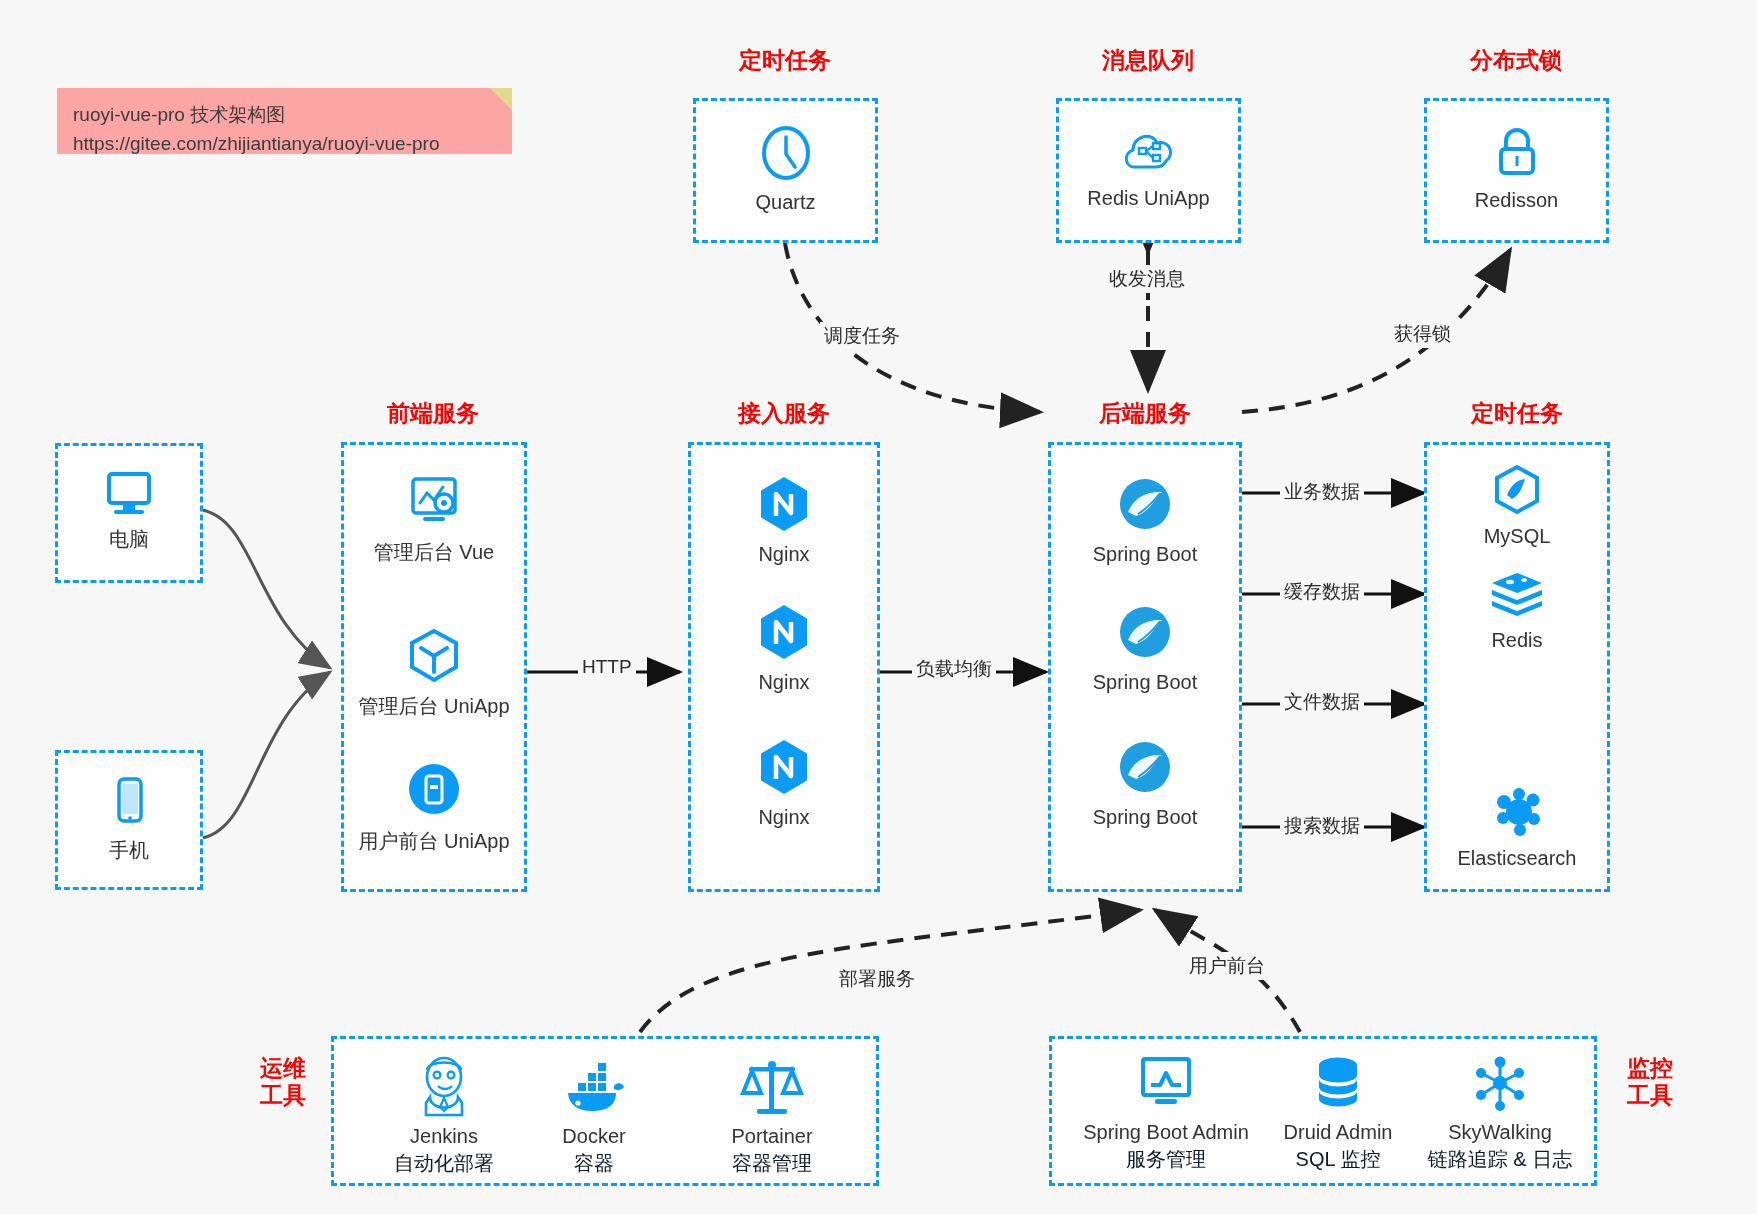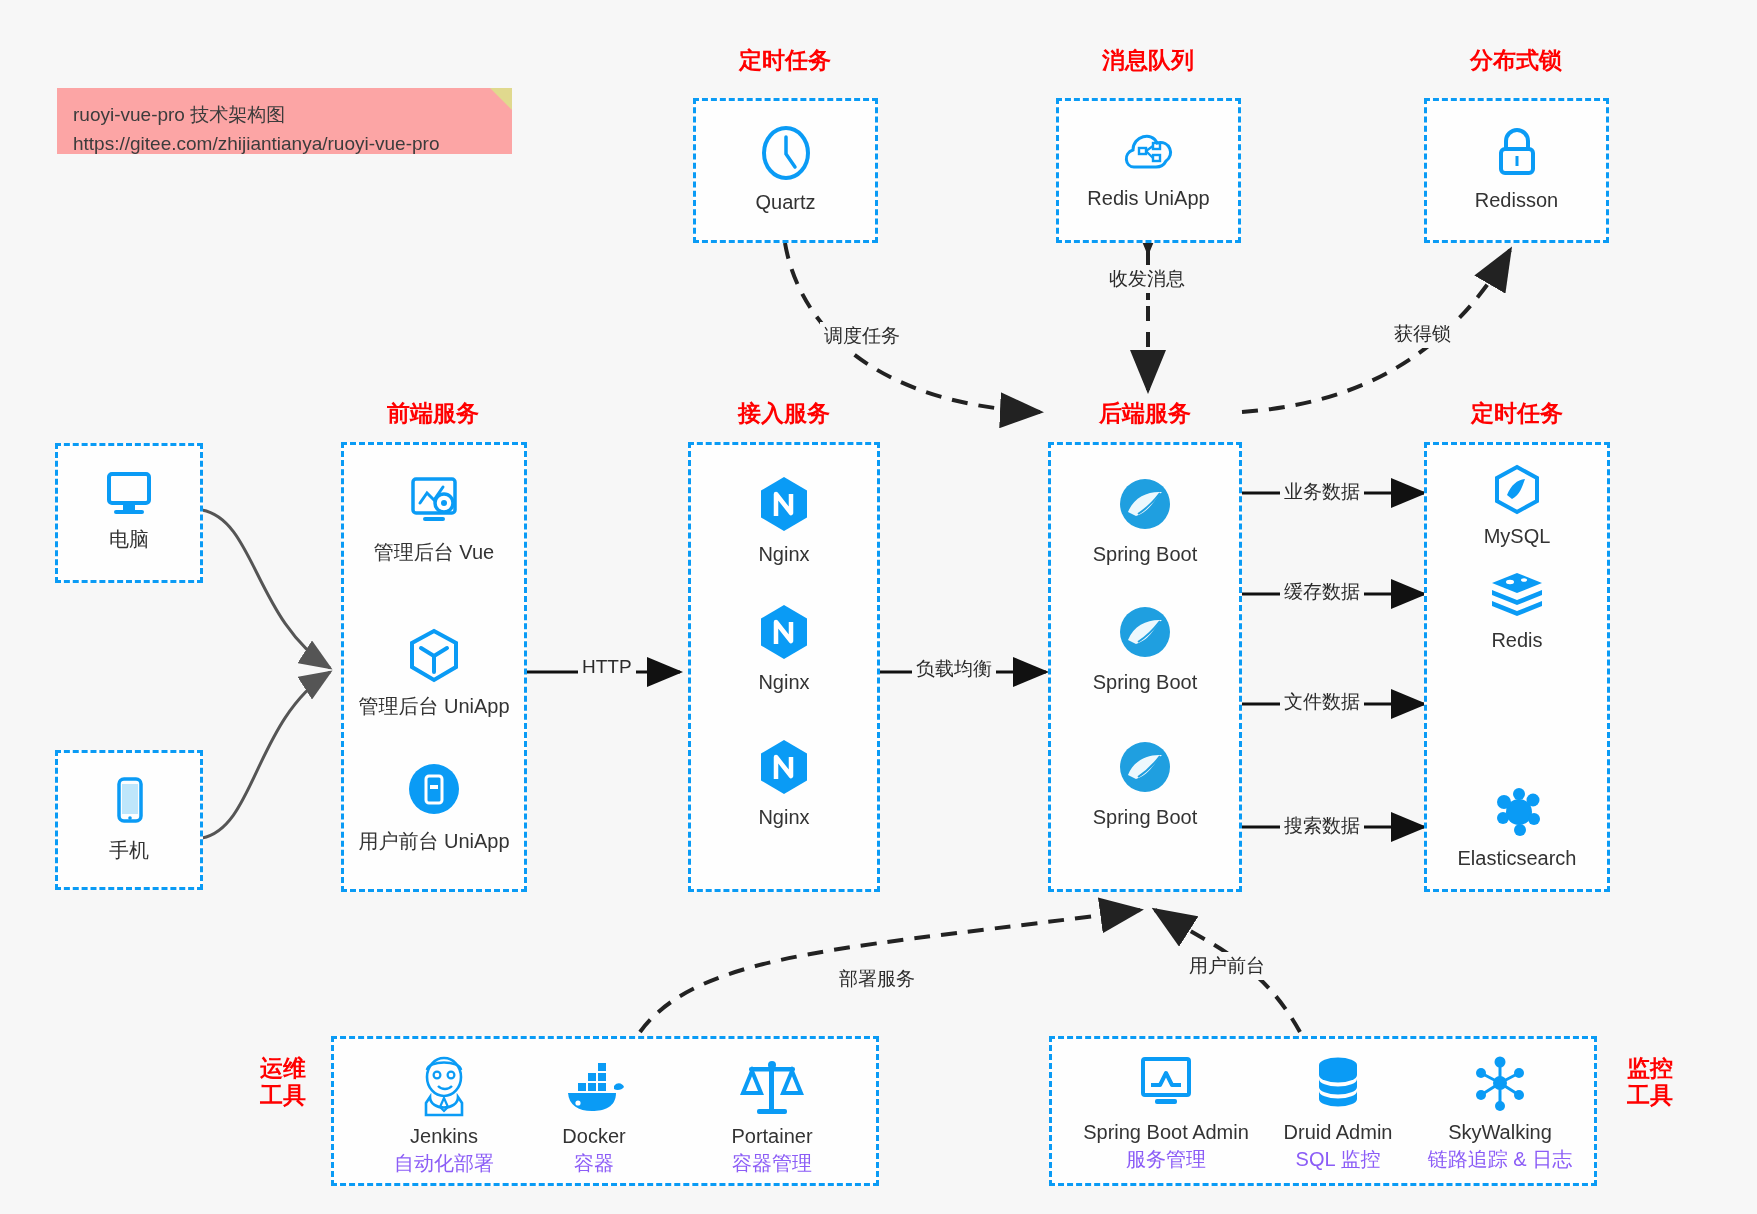--- a/index.html
+++ b/index.html
@@ -66,21 +66,21 @@
     white-space: nowrap;
   }
 
   
   .tool {
     position: absolute;
     text-align: center;
     width: 200px;
   }
   .tool .t1 { font-size: 20px; color: #333; line-height: 1.35; white-space: nowrap; }
-  .tool .t2 { font-size: 20px; color: #8b5cf6; line-height: 1.35; white-space: nowrap; }
+  .tool .t2 { font-size: 20px; color: #0f172a; line-height: 1.35; white-space: nowrap; }
 </style>
 </head>
 <body>
 
 <div id="canvas">
 
   <svg class="wires" viewBox="0 0 1757 1214">
     <defs>
       <marker id="arrGray" markerWidth="11" markerHeight="9" refX="10" refY="4.5" orient="auto">
         <path d="M0,0 L11,4.5 L0,9 z" fill="#555"></path>

